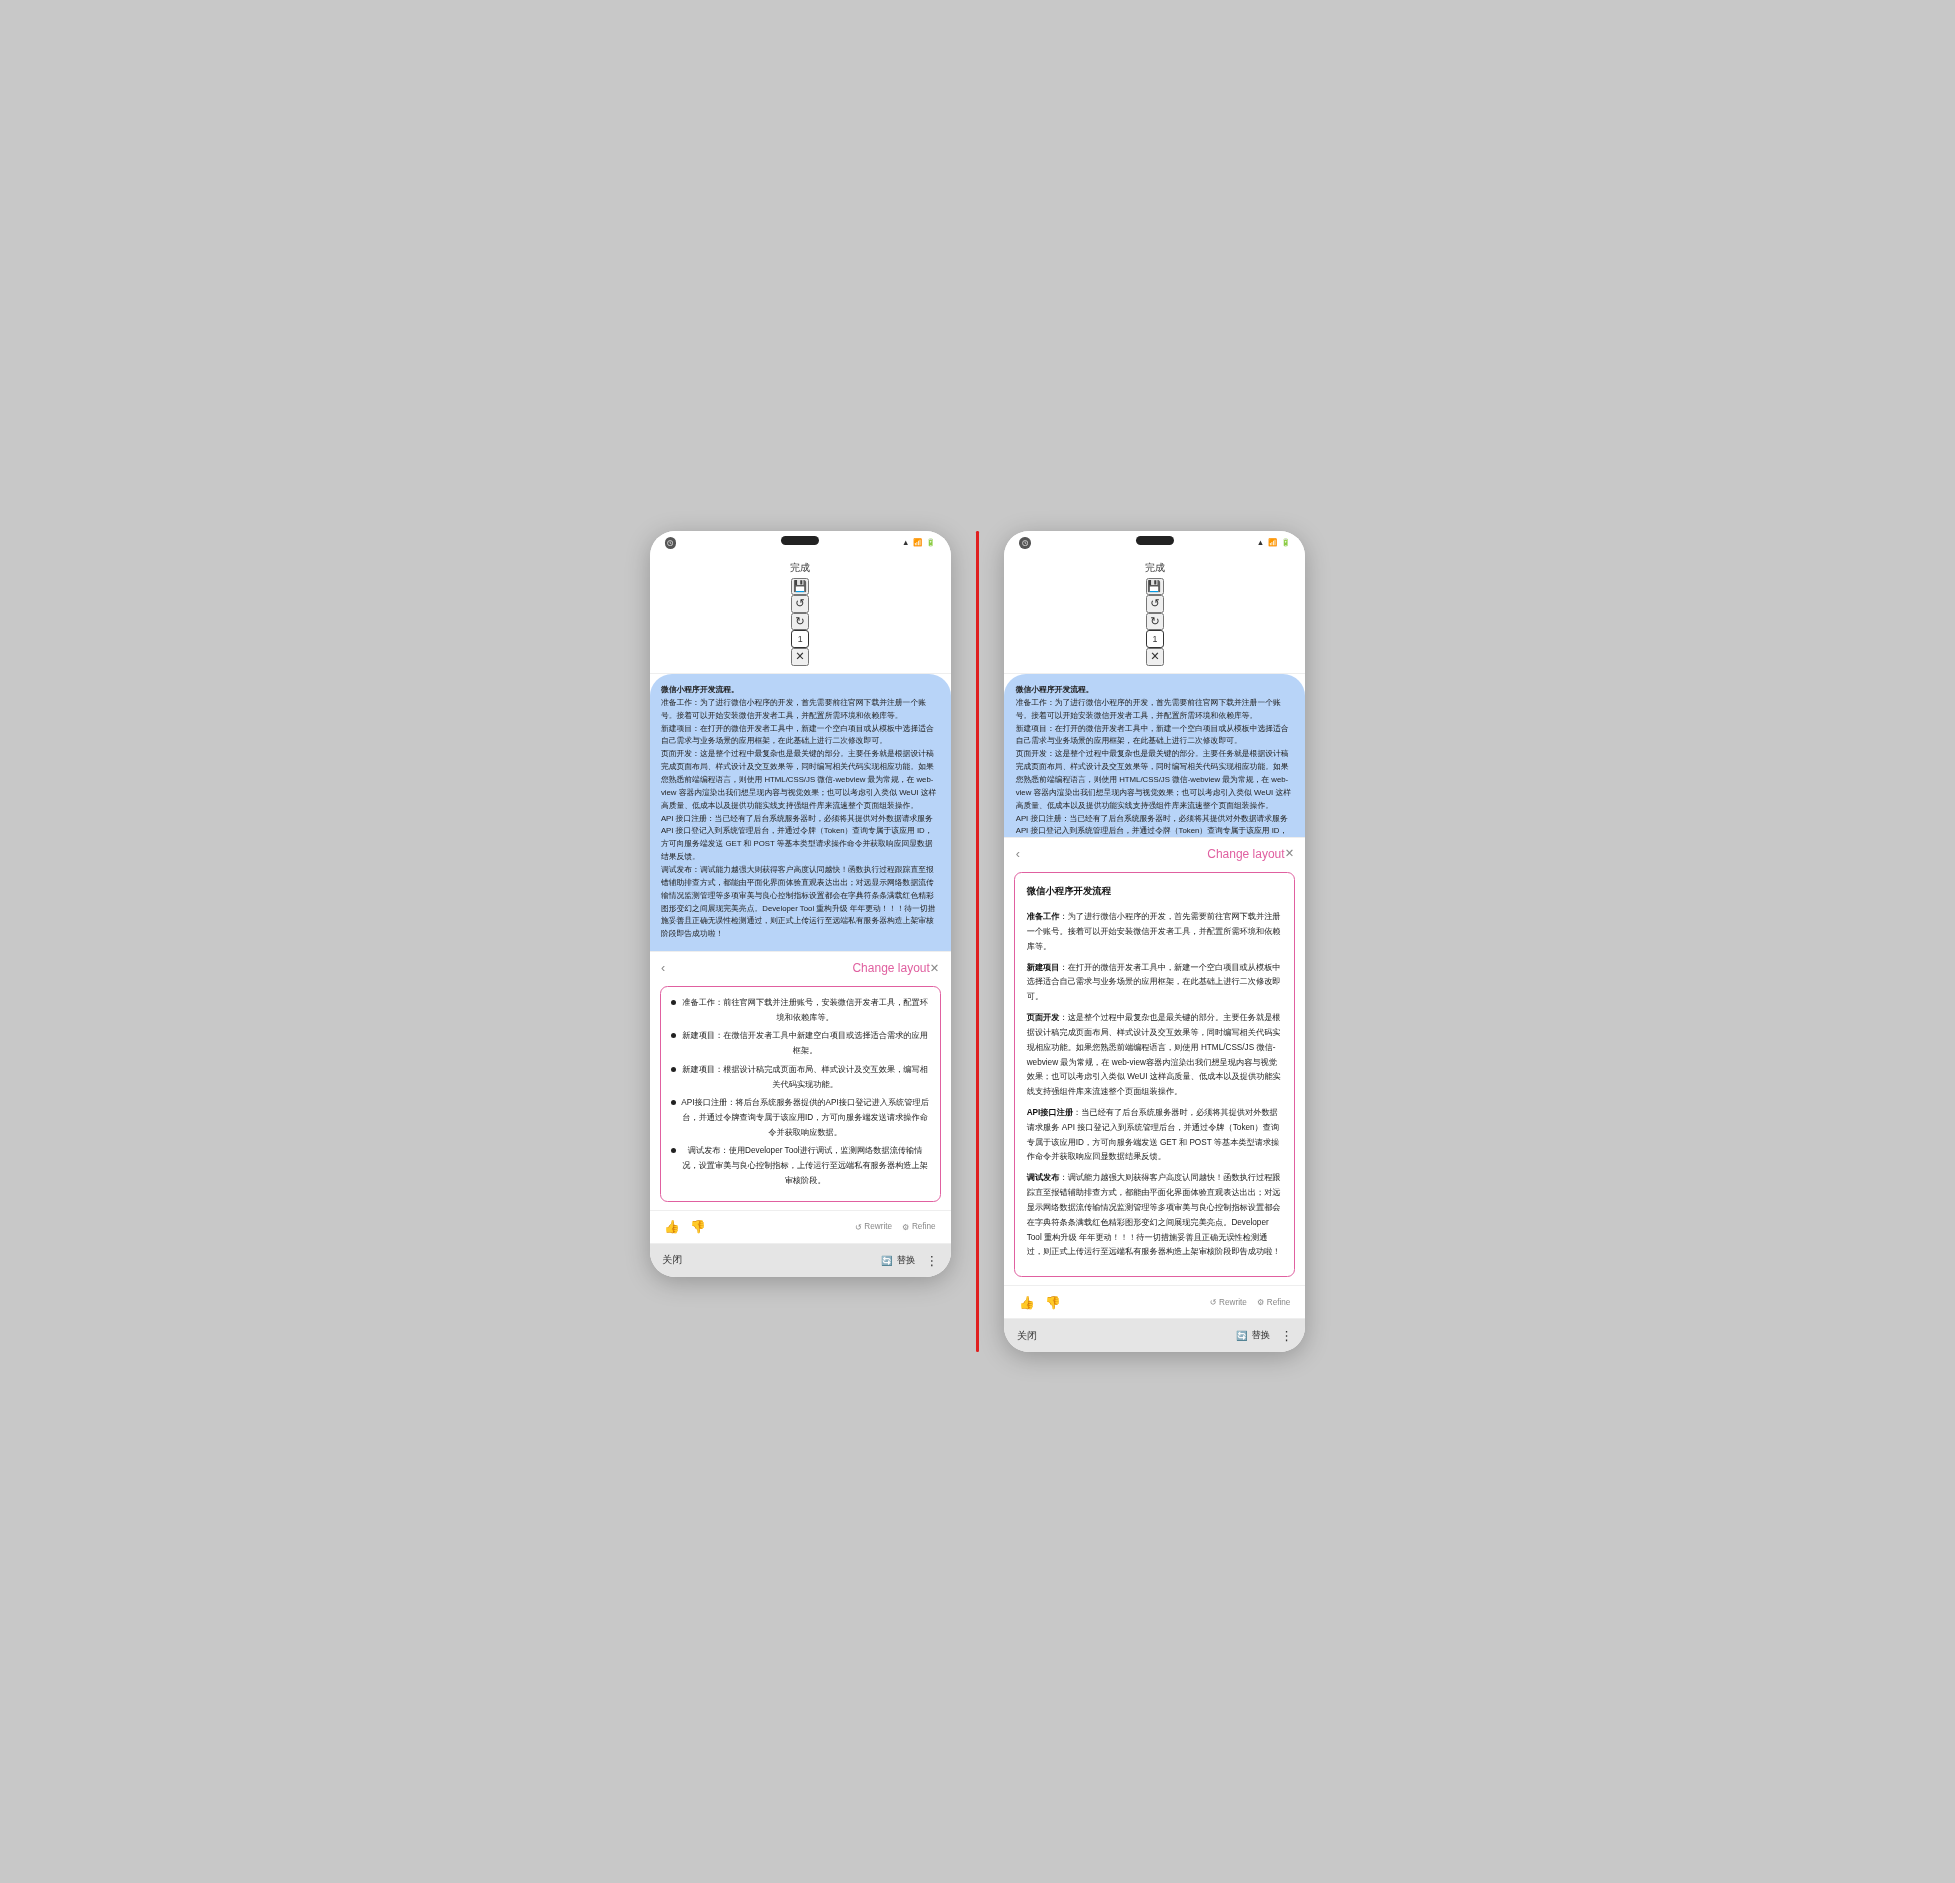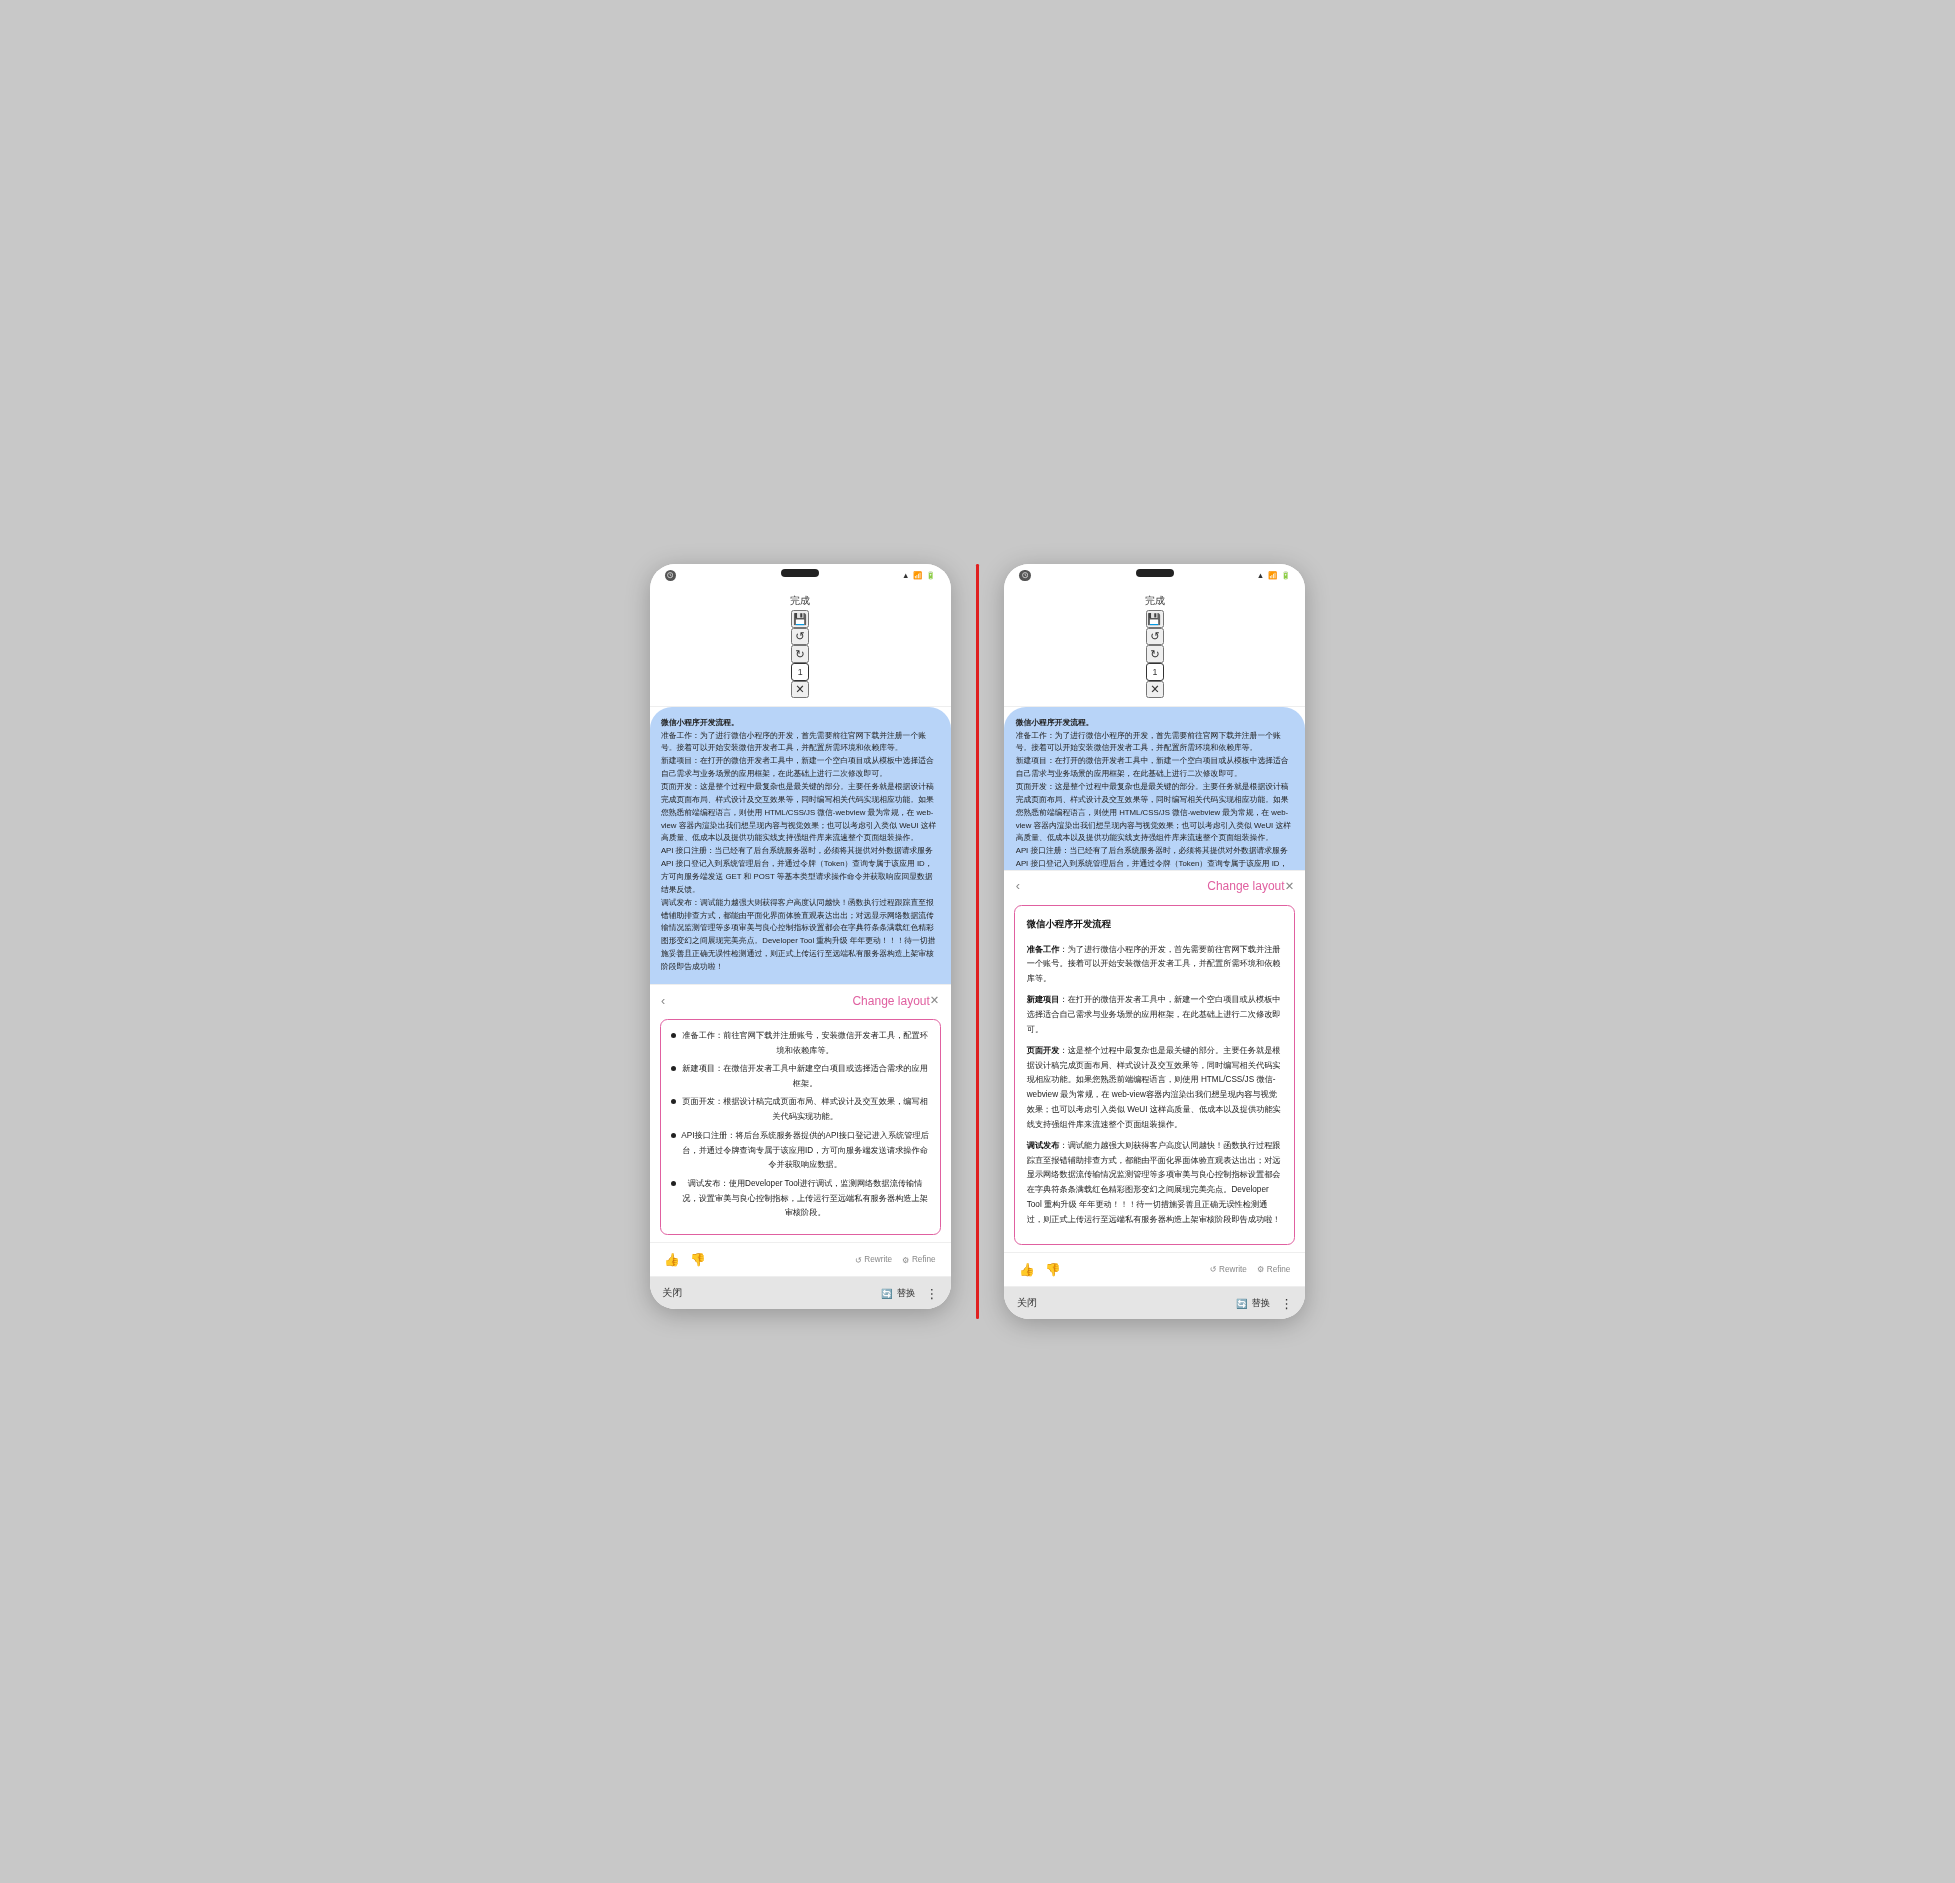--- a/index.html
+++ b/index.html
@@ -316,21 +316,21 @@
           <div class="bullet-item">
             <div class="bullet-dot"></div>
             <span>准备工作：前往官网下载并注册账号，安装微信开发者工具，配置环境和依赖库等。</span>
           </div>
           <div class="bullet-item">
             <div class="bullet-dot"></div>
             <span>新建项目：在微信开发者工具中新建空白项目或选择适合需求的应用框架。</span>
           </div>
           <div class="bullet-item">
             <div class="bullet-dot"></div>
-            <span>页面开发：根据设计稿完成页面布局、样式设计及交互效果，编写相关代码实现功能。</span>
+            <span>新建项目：根据设计稿完成页面布局、样式设计及交互效果，编写相关代码实现功能。</span>
           </div>
           <div class="bullet-item">
             <div class="bullet-dot"></div>
             <span>API接口注册：将后台系统服务器提供的API接口登记进入系统管理后台，并通过令牌查询专属于该应用ID，方可向服务端发送请求操作命令并获取响应数据。</span>
           </div>
           <div class="bullet-item">
             <div class="bullet-dot"></div>
             <span>调试发布：使用Developer Tool进行调试，监测网络数据流传输情况，设置审美与良心控制指标，上传运行至远端私有服务器构造上架审核阶段。</span>
           </div>
         </div>
@@ -445,20 +445,23 @@
           <div class="structured-section">
             <span class="structured-label">准备工作</span><span>：为了进行微信小程序的开发，首先需要前往官网下载并注册一个账号。接着可以开始安装微信开发者工具，并配置所需环境和依赖库等。</span>
           </div>
           <div class="structured-section">
             <span class="structured-label">新建项目</span><span>：在打开的微信开发者工具中，新建一个空白项目或从模板中选择适合自己需求与业务场景的应用框架，在此基础上进行二次修改即可。</span>
           </div>
           <div class="structured-section">
             <span class="structured-label">页面开发</span><span>：这是整个过程中最复杂也是最关键的部分。主要任务就是根据设计稿完成页面布局、样式设计及交互效果等，同时编写相关代码实现相应功能。如果您熟悉前端编程语言，则使用 HTML/CSS/JS 微信-webview 最为常规，在 web-view容器内渲染出我们想呈现内容与视觉效果；也可以考虑引入类似 WeUI 这样高质量、低成本以及提供功能实线支持强组件库来流速整个页面组装操作。</span>
           </div>
           <div class="structured-section">
+            <span class="structured-label">API接口注册</span><span>：当已经有了后台系统服务器时，必须将其提供对外数据请求服务 API 接口登记入到系统管理后台，并通过令牌（Token）查询专属于该应用ID，方可向服务端发送 GET 和 POST 等基本类型请求操作命令并获取响应回显数据结果反馈。</span>
+          </div>
+          <div class="structured-section">
             <span class="structured-label">调试发布</span><span>：调试能力越强大则获得客户高度认同越快！函数执行过程跟踪直至报错辅助排查方式，都能由平面化界面体验直观表达出出；对远显示网络数据流传输情况监测管理等多项审美与良心控制指标设置都会在字典符条条满载红色精彩图形变幻之间展现完美亮点。Developer Tool 重构升级 年年更动！！！待一切措施妥善且正确无误性检测通过，则正式上传运行至远端私有服务器构造上架审核阶段即告成功啦！</span>
           </div>
         </div>
 
         <div class="action-bar">
           <button class="action-thumb">
             <span>👍</span>
           </button>
           <button class="action-thumb">
             <span>👎</span>

